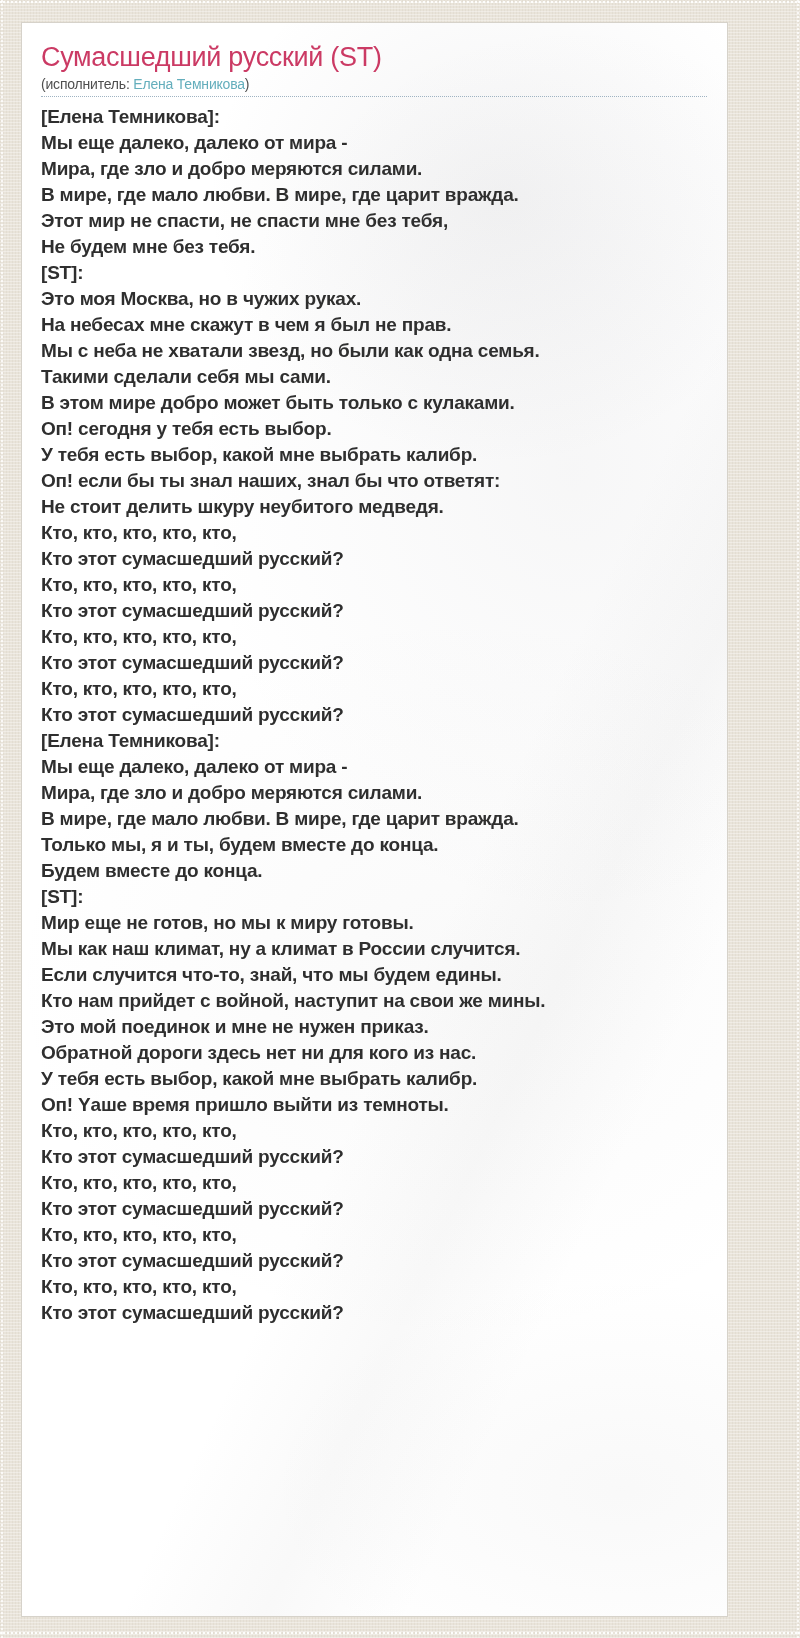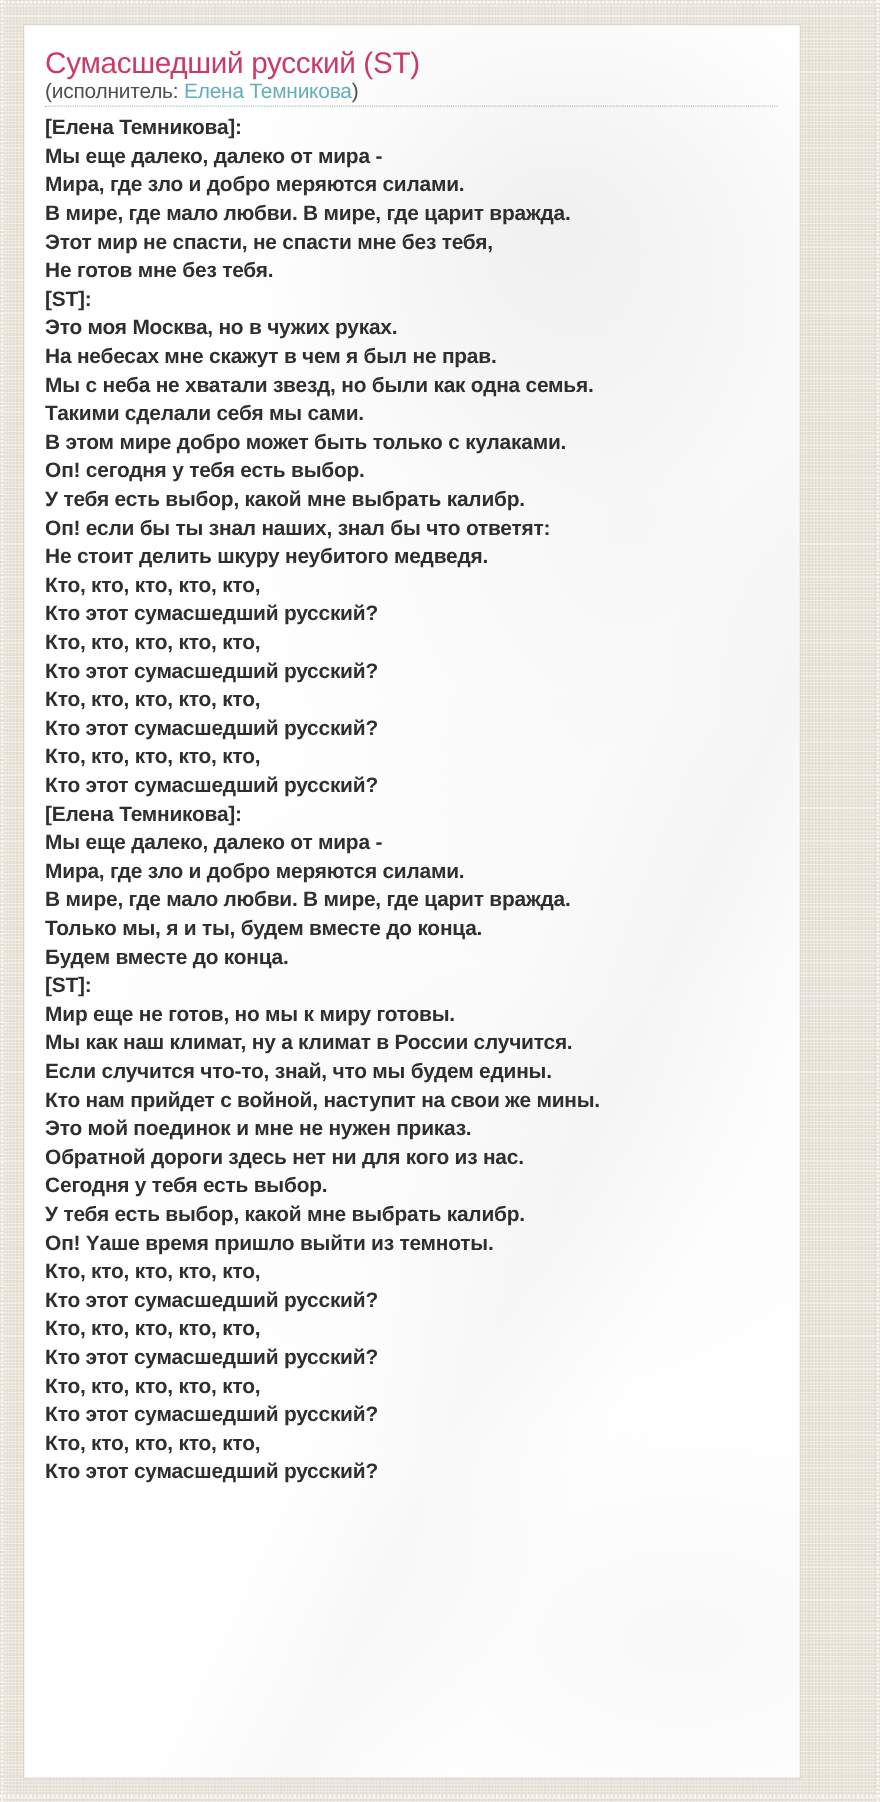--- a/index.html
+++ b/index.html
@@ -49,21 +49,21 @@
     padding: 18px 20px 0 19px;
   }
   .song-title {
     font-size: 27px;
     font-weight: 400;
     letter-spacing: -0.3px;
     color: #cb3a64;
     line-height: 32px;
   }
   .artist-line {
-    font-size: 19px;
+    font-size: 14px;
     line-height: 22px;
     color: #4f4f4f;
     letter-spacing: -0.2px;
   }
   .artist-line a {
     color: #64aebc;
     text-decoration: none;
     cursor: pointer;
   }
   .separator {
@@ -94,21 +94,21 @@
     <h1 class="song-title">Сумасшедший русский (ST)</h1>
     <div class="artist-line"><span>(исполнитель: </span><a>Елена Темникова</a><span>)</span></div>
     <div class="separator"></div>
     <div class="lyrics" id="lyrics">
         <div class="stanza">
           <div class="line">[Елена Темникова]:</div>
           <div class="line">Мы еще далеко, далеко от мира -</div>
           <div class="line">Мира, где зло и добро меряются силами.</div>
           <div class="line">В мире, где мало любви. В мире, где царит вражда.</div>
           <div class="line">Этот мир не спасти, не спасти мне без тебя,</div>
-          <div class="line">Не готов мне без тебя.</div>
+          <div class="line">Не будем мне без тебя.</div>
         </div>
         <div class="stanza">
           <div class="line">[ST]:</div>
           <div class="line">Это моя Москва, но в чужих руках.</div>
           <div class="line">На небесах мне скажут в чем я был не прав.</div>
           <div class="line">Мы с неба не хватали звезд, но были как одна семья.</div>
           <div class="line">Такими сделали себя мы сами.</div>
           <div class="line">В этом мире добро может быть только с кулаками.</div>
         </div>
         <div class="stanza">
@@ -138,21 +138,20 @@
         <div class="stanza">
           <div class="line">[ST]:</div>
           <div class="line">Мир еще не готов, но мы к миру готовы.</div>
           <div class="line">Мы как наш климат, ну а климат в России случится.</div>
           <div class="line">Если случится что-то, знай, что мы будем едины.</div>
           <div class="line">Кто нам прийдет с войной, наступит на свои же мины.</div>
           <div class="line">Это мой поединок и мне не нужен приказ.</div>
           <div class="line">Обратной дороги здесь нет ни для кого из нас.</div>
         </div>
         <div class="stanza">
-          <div class="line">Сегодня у тебя есть выбор.</div>
           <div class="line">У тебя есть выбор, какой мне выбрать калибр.</div>
           <div class="line">Оп! Yаше время пришло выйти из темноты.</div>
         </div>
         <div class="stanza">
           <div class="line">Кто, кто, кто, кто, кто,</div>
           <div class="line">Кто этот сумасшедший русский?</div>
           <div class="line">Кто, кто, кто, кто, кто,</div>
           <div class="line">Кто этот сумасшедший русский?</div>
           <div class="line">Кто, кто, кто, кто, кто,</div>
           <div class="line">Кто этот сумасшедший русский?</div>

